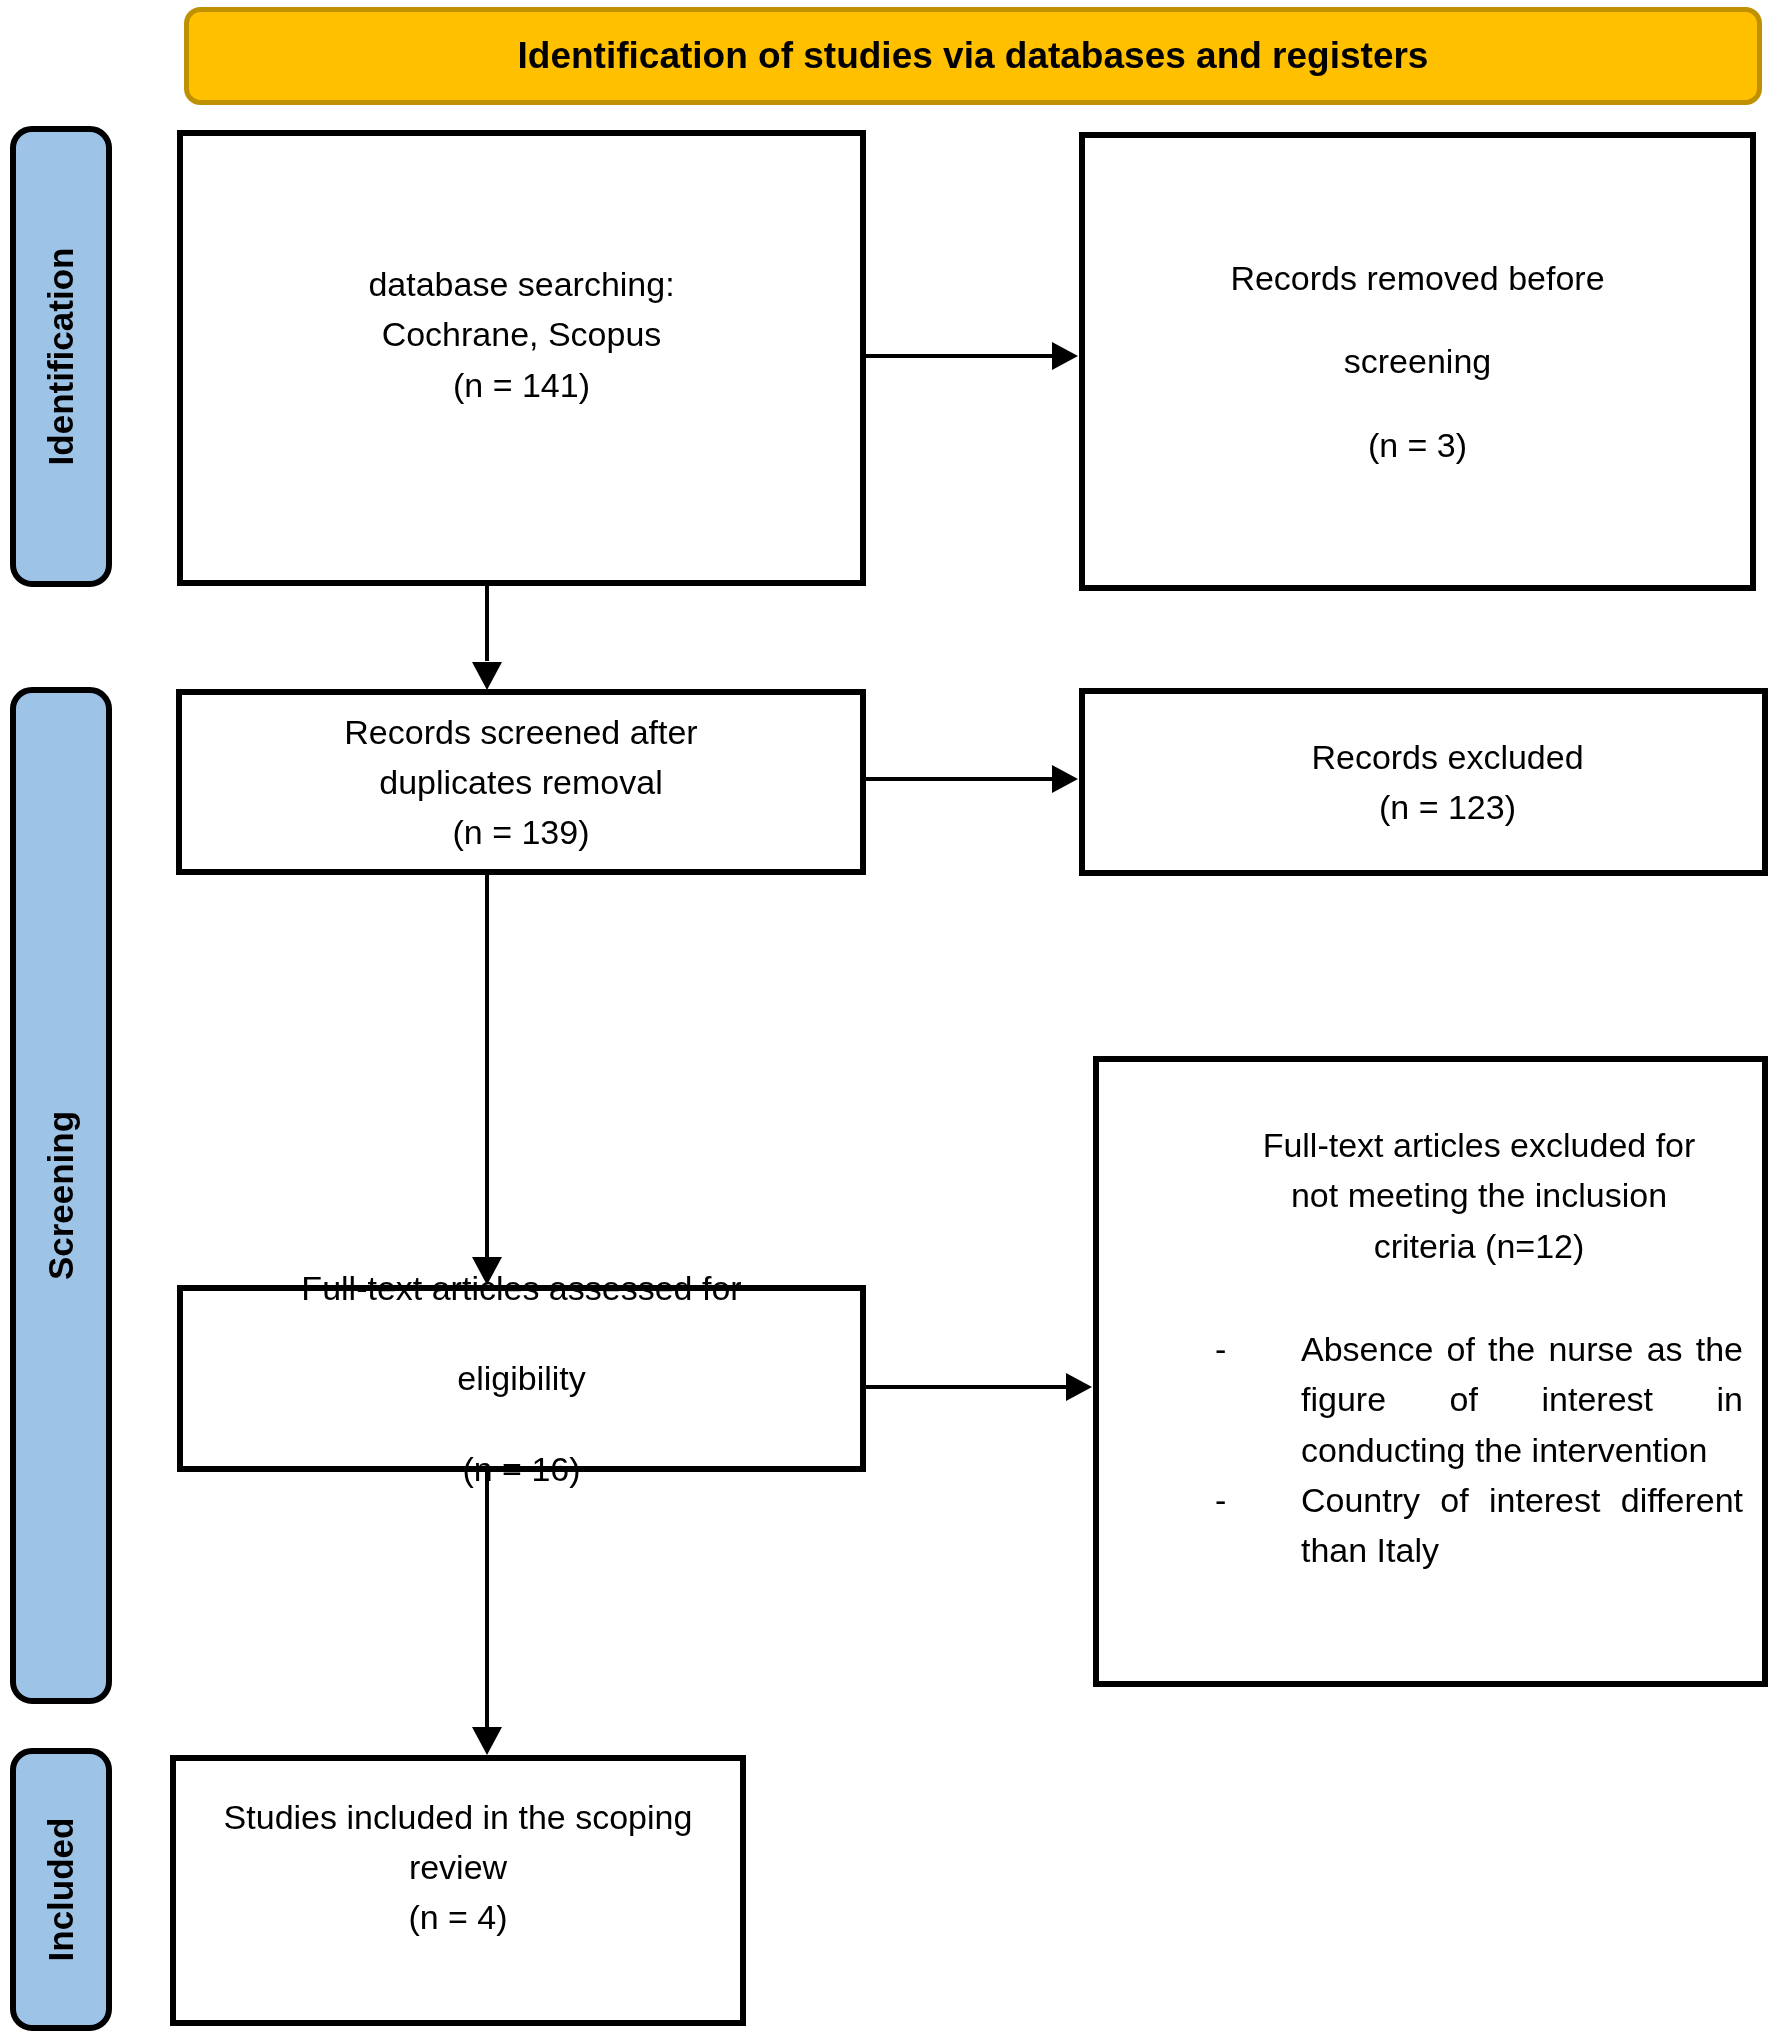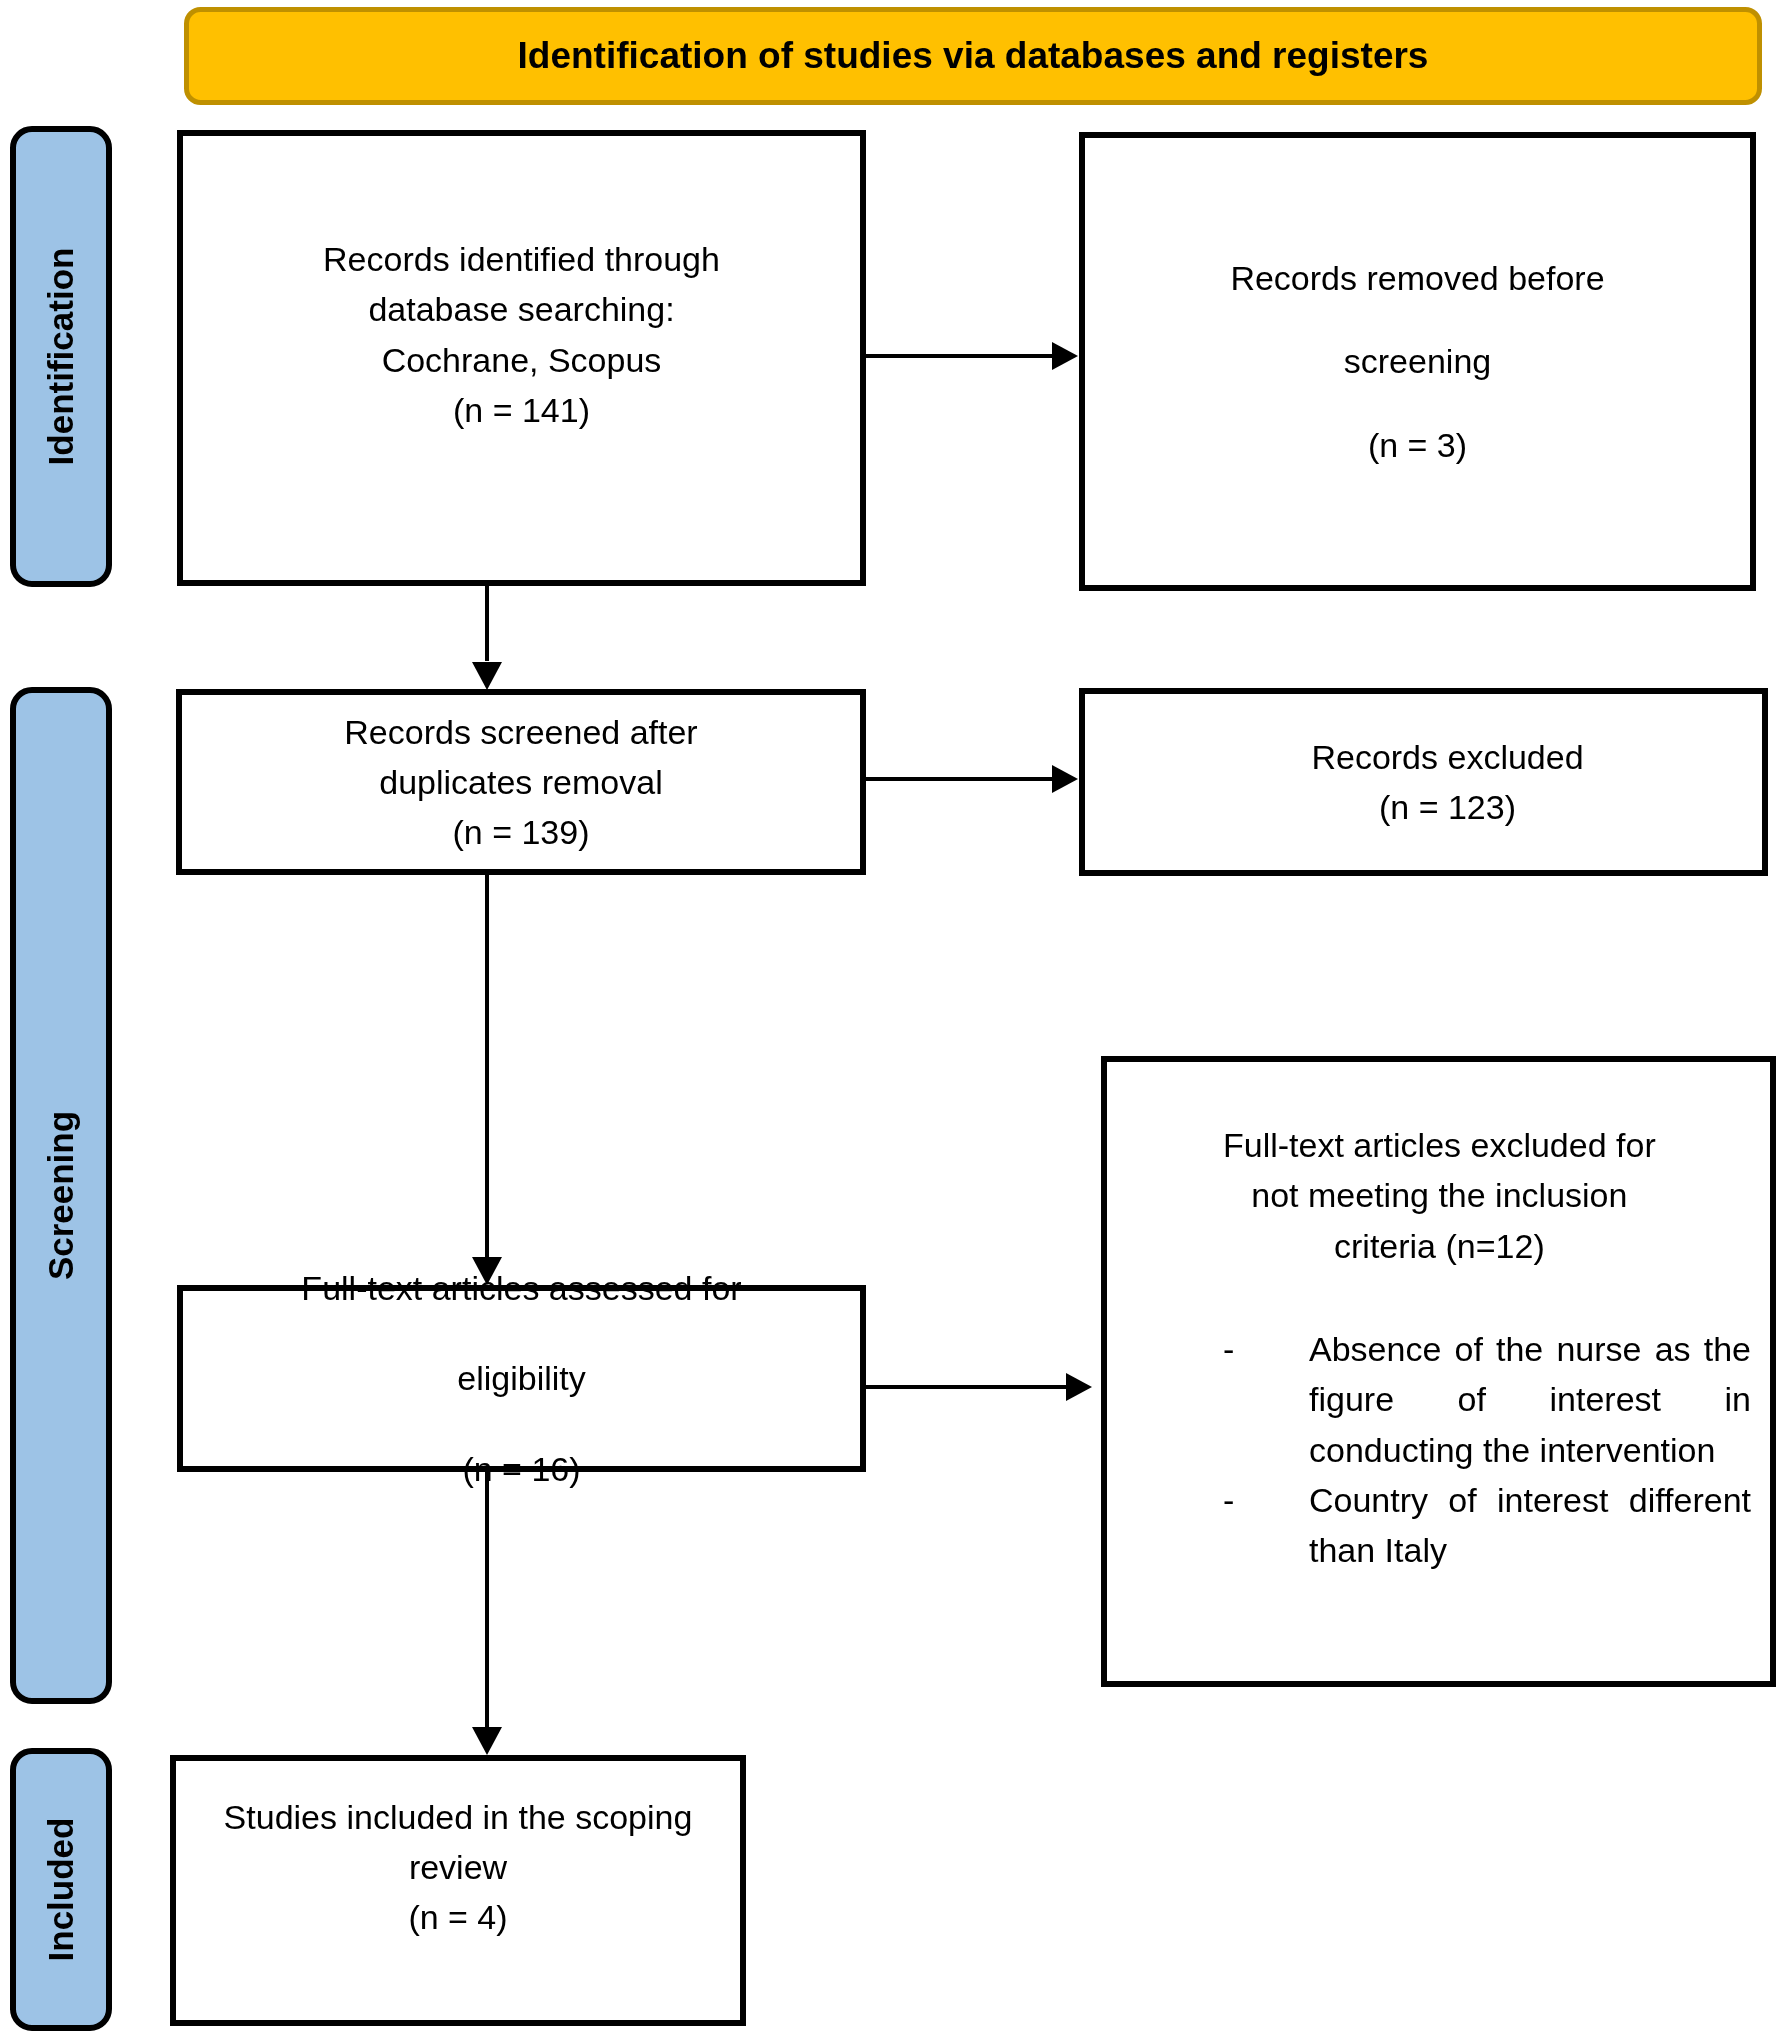--- a/index.html
+++ b/index.html
@@ -66,24 +66,23 @@
   .box .line{ display:block; }
   .box-identified       { left:177px;  top:130px;  width:689px; height:456px;  padding-bottom:47px; }
   .box-removed          { left:1079px; top:132px;  width:677px; height:459px;gap:33px;  }
   .box-screened         { left:176px;  top:689px; width:690px; height:186px;  }
   .box-records-excluded { left:1079px; top:688px; width:689px; height:188px;padding-left:48px;  }
   .box-fulltext         { left:177px;  top:1285px; width:689px; height:187px;gap:40px;  }
   .box-included-studies { left:170px;  top:1755px; width:576px; height:271px;  padding-bottom:47px; }
   
   .box-fulltext-excluded{
     left:1093px; top:1056px; width:675px; height:631px;
-    align-items:flex-start; justify-content:flex-start;
+    align-items:center; justify-content:flex-start;
     padding:58px 19px 0 116px;
     text-align:left;
-    margin-left:8px;
   }
   .box-fulltext-excluded .reasons-heading{ text-align:center; }
   .reasons-list{
     list-style:none;
     margin:53px 0 0 0;
     padding:0;
   }
   .reasons-list li{
     position:relative;
     padding-left:86px;
@@ -123,21 +122,20 @@
     <span class="stage-label">Identification</span>
   </div>
   <div class="stage stage-screening">
     <span class="stage-label">Screening</span>
   </div>
   <div class="stage stage-included">
     <span class="stage-label">Included</span>
   </div>
 
   <div class="box box-identified">
-    <span class="line">Records identified through</span>
     <span class="line">database searching:</span>
     <span class="line">Cochrane, Scopus</span>
     <span class="line">(n = 141)</span>
   </div>
 
   <div class="box box-removed">
     <span class="line">Records removed before</span>
     <span class="line">screening</span>
     <span class="line">(n = 3)</span>
   </div>

